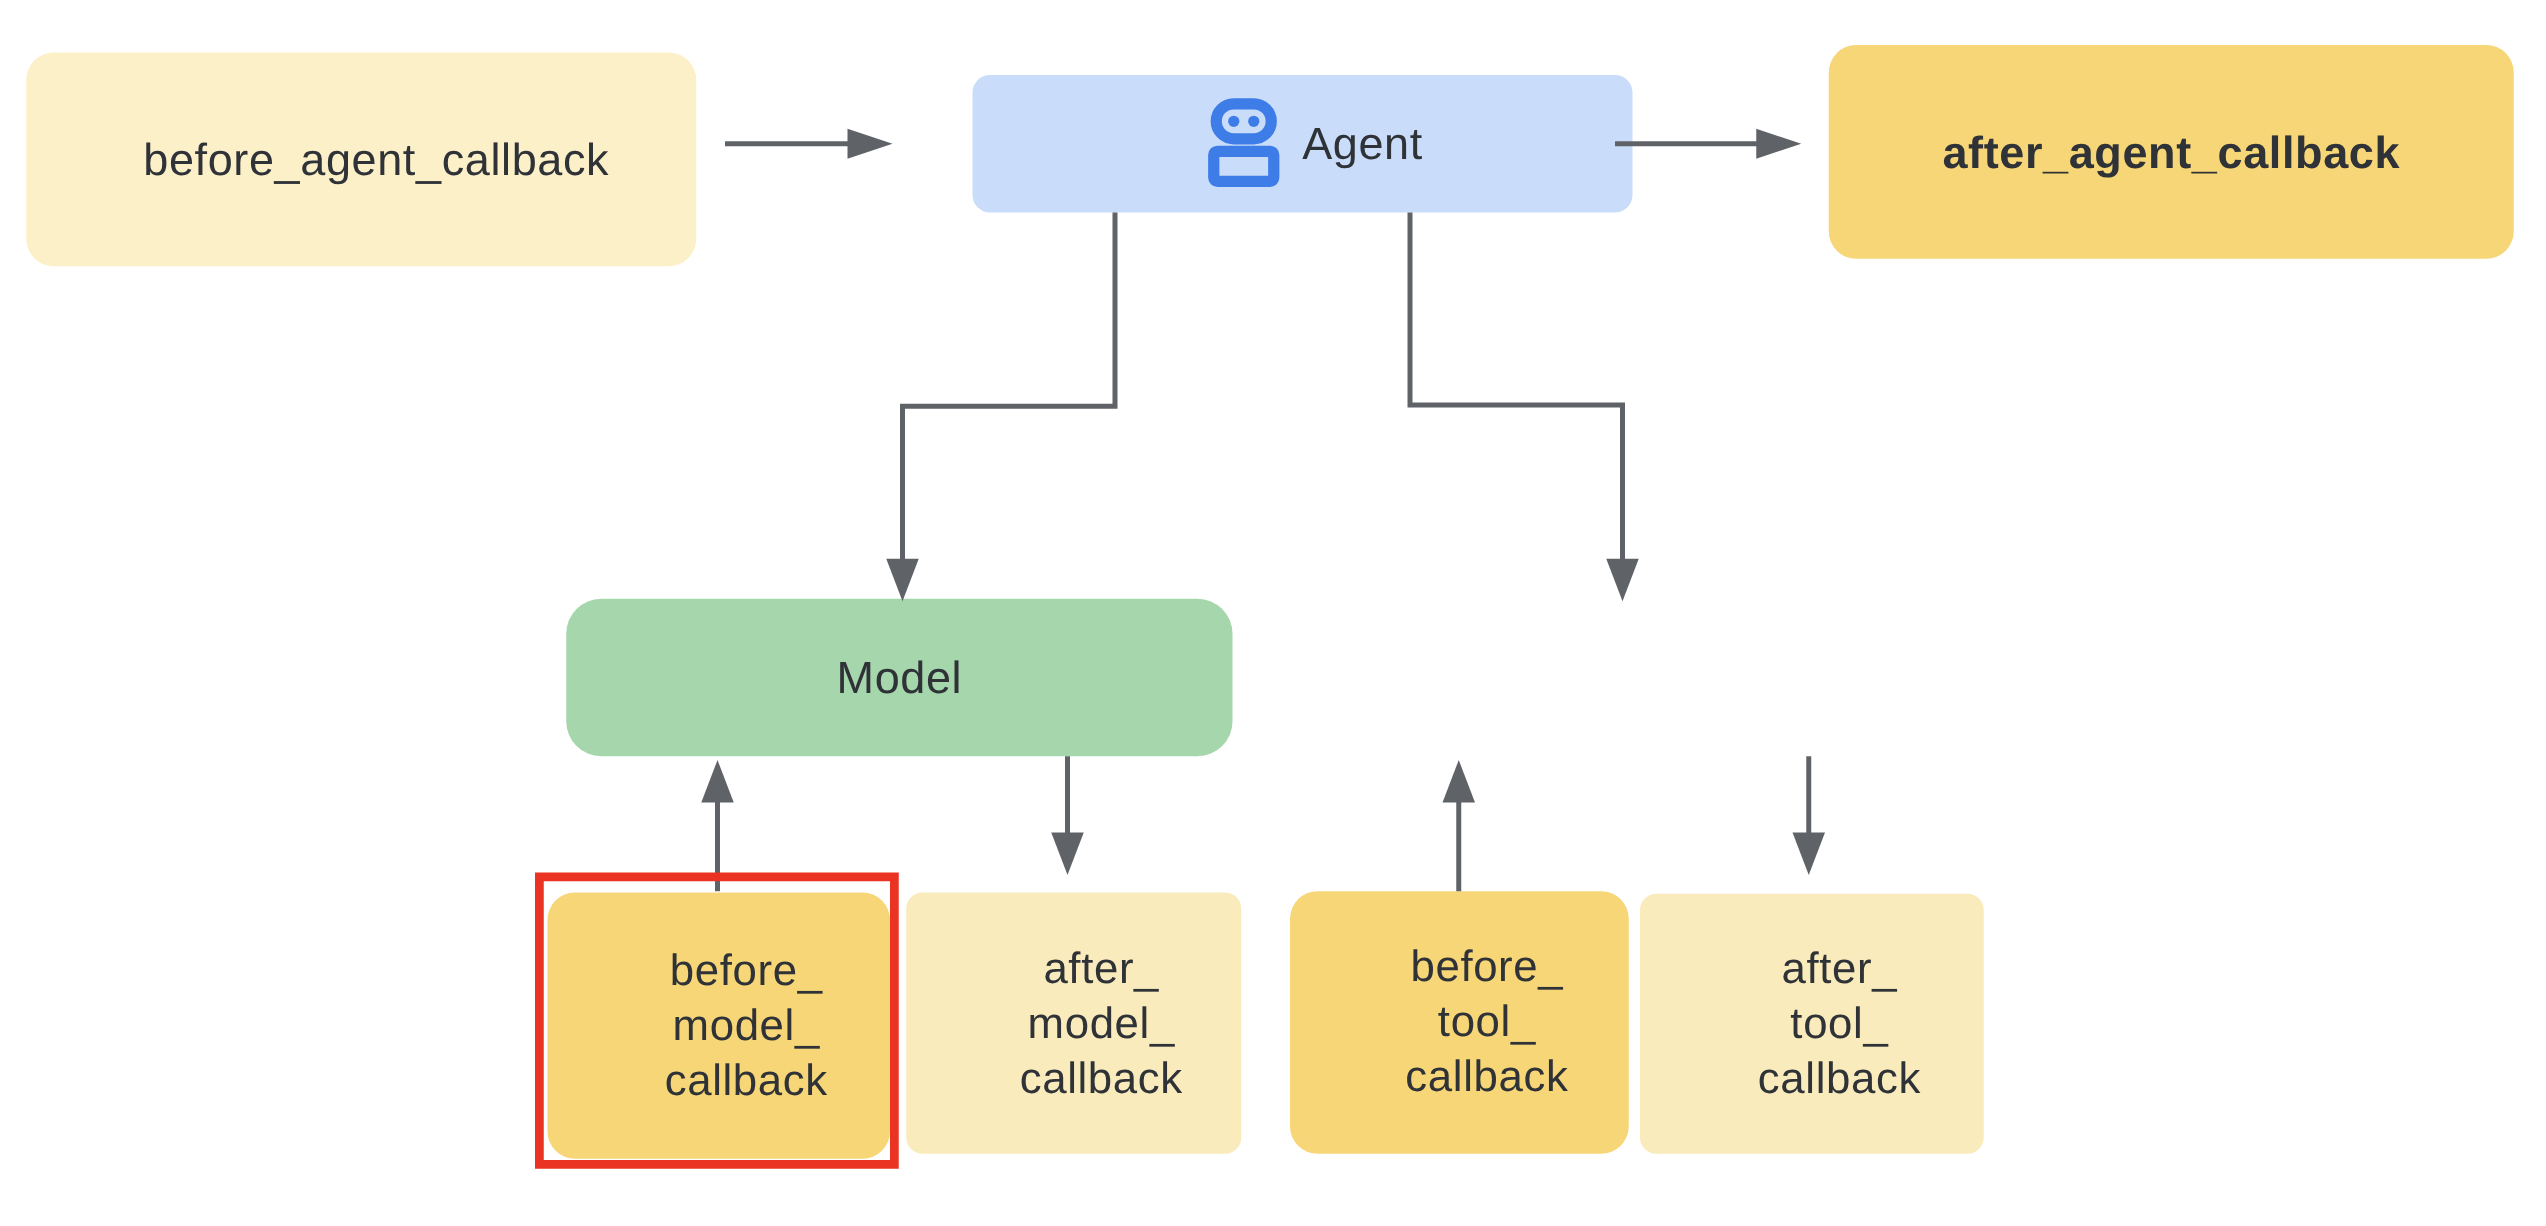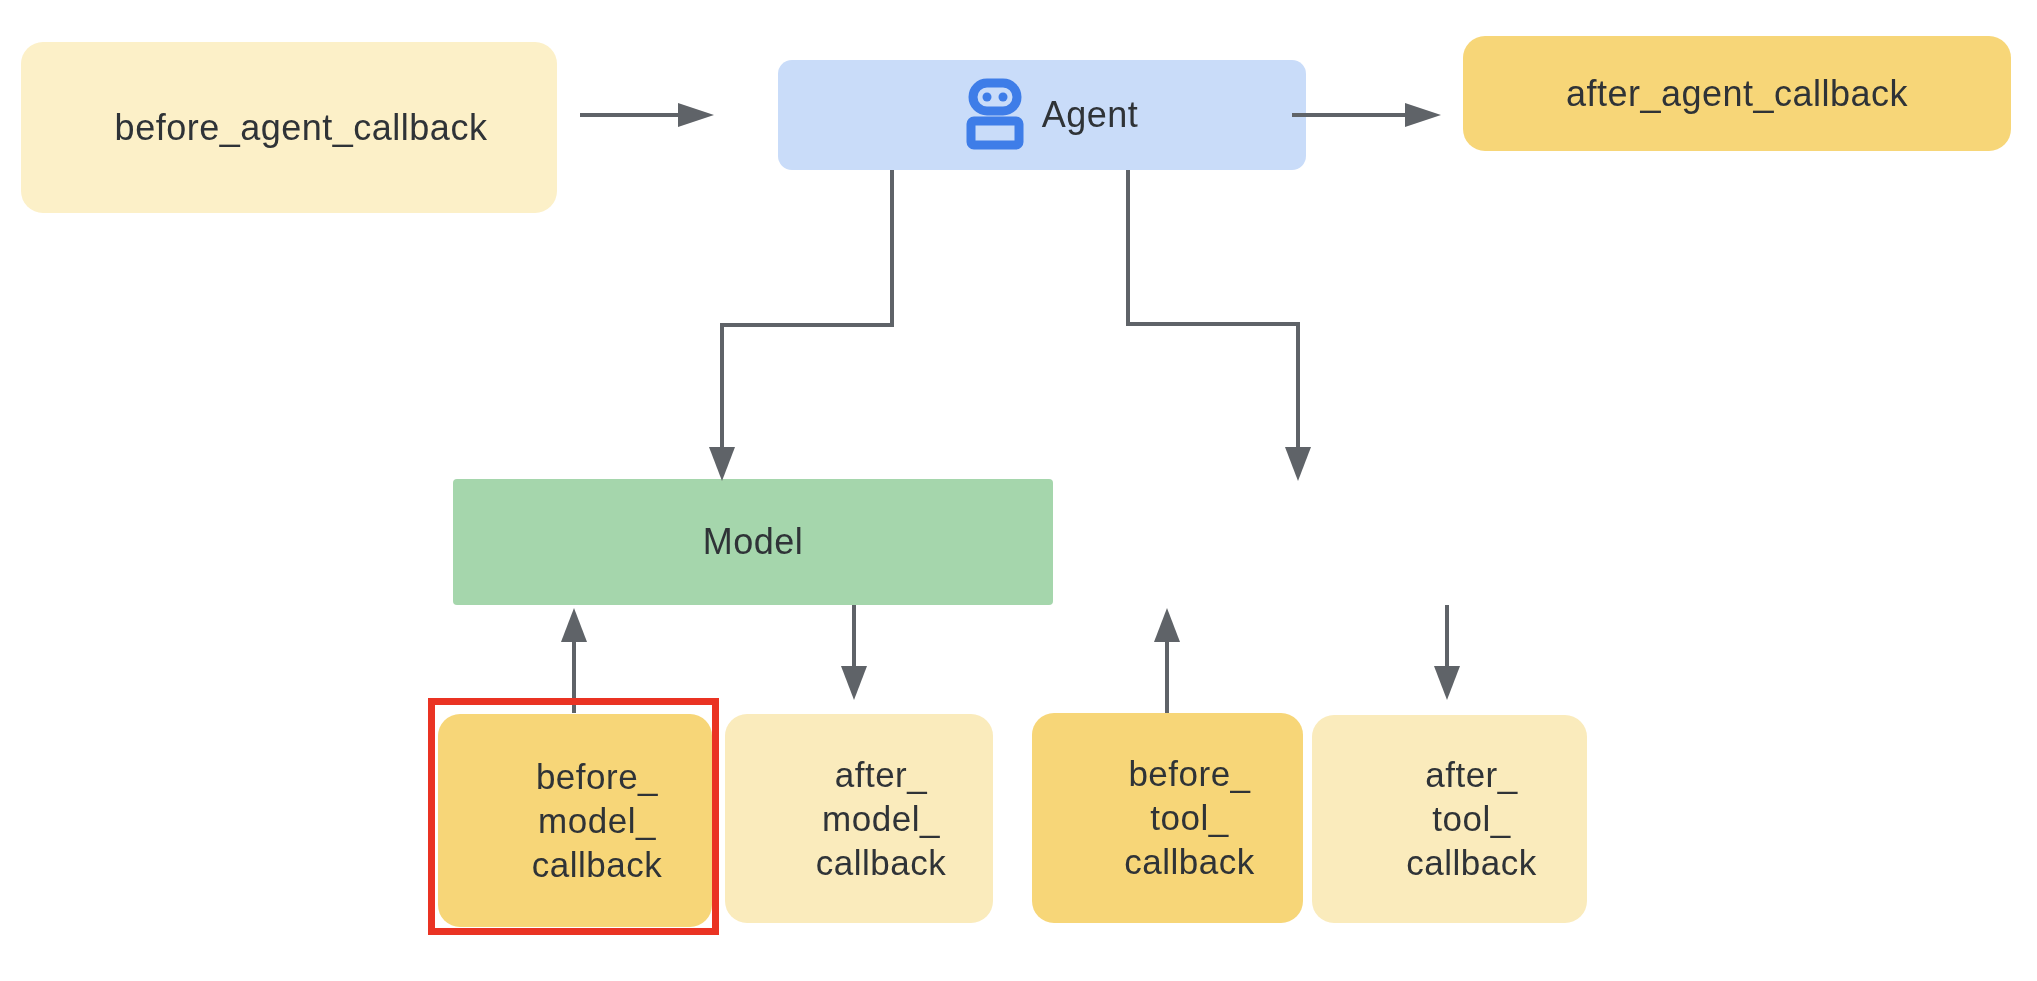--- a/index.html
+++ b/index.html
@@ -15,30 +15,30 @@
     position:absolute;
     display:flex;align-items:center;justify-content:center;
     text-align:center;
     font-size:36px;
     letter-spacing:.5px;
     border-radius:22px;
     box-sizing:border-box;
   }
   .node .lines{line-height:44px;font-size:35px;margin-left:44px;}
   .cream-light{background:var(--cream_light);}
-  .cream{background:var(--cream);}
+  .cream{background:var(--cream);border-radius:13px;}
   .gold{background:var(--gold);}
   .blue{background:var(--agent_blue);}
   .green{background:var(--model_green);}
   .salmon{background:var(--tools_salmon);}
 
   #n-before-agent{left:21px;top:42px;width:536px;height:171px;padding-left:24px;}
   #n-agent{left:778px;top:60px;width:528px;height:110px;border-radius:14px;gap:18px;padding-left:20px;}
-  #n-after-agent{left:1463px;top:36px;width:548px;height:115px;}
-  #n-model{left:453px;top:479px;width:600px;height:126px;border-radius:4px;text-align:center;}
+  #n-after-agent{left:1463px;top:36px;width:548px;height:171px;font-weight:bold;}
+  #n-model{left:453px;top:479px;width:533px;height:126px;border-radius:28px;text-align:center;}
   #n-tools{left:1044px;top:479px;width:522px;height:126px;border-radius:16px;}
   #n-before-model{left:438px;top:714px;width:274px;height:213px;}
   #n-after-model{left:725px;top:714px;width:268px;height:209px;}
   #n-before-tool{left:1032px;top:713px;width:271px;height:210px;}
   #n-after-tool{left:1312px;top:715px;width:275px;height:208px;}
 
   #edges{position:absolute;left:0;top:0;width:2037px;height:981px;pointer-events:none;}
   #edges line,#edges polyline{stroke:var(--arrow_gray);stroke-width:4;fill:none;}
   #edges polygon{fill:var(--arrow_gray);stroke:none;}
 

